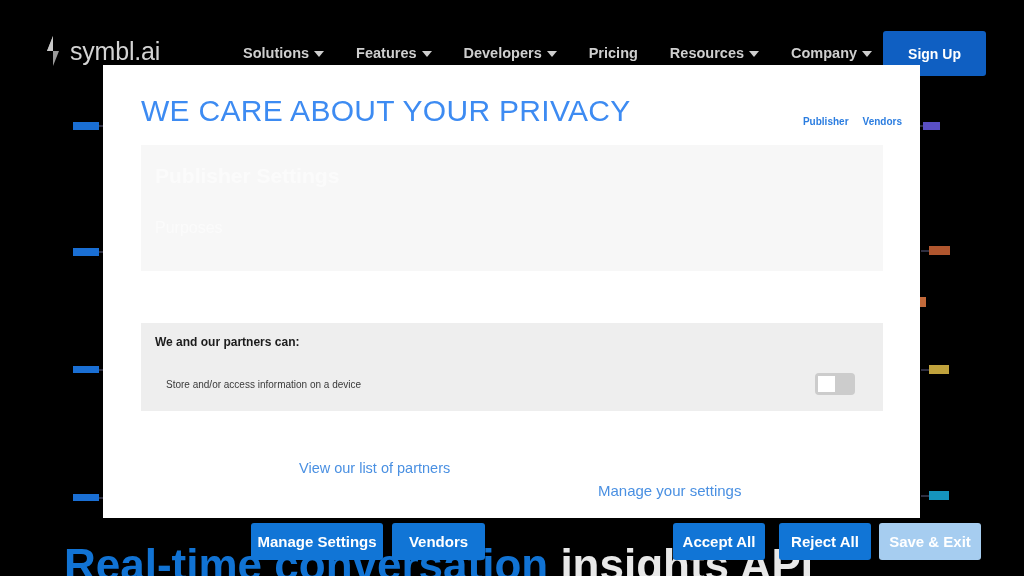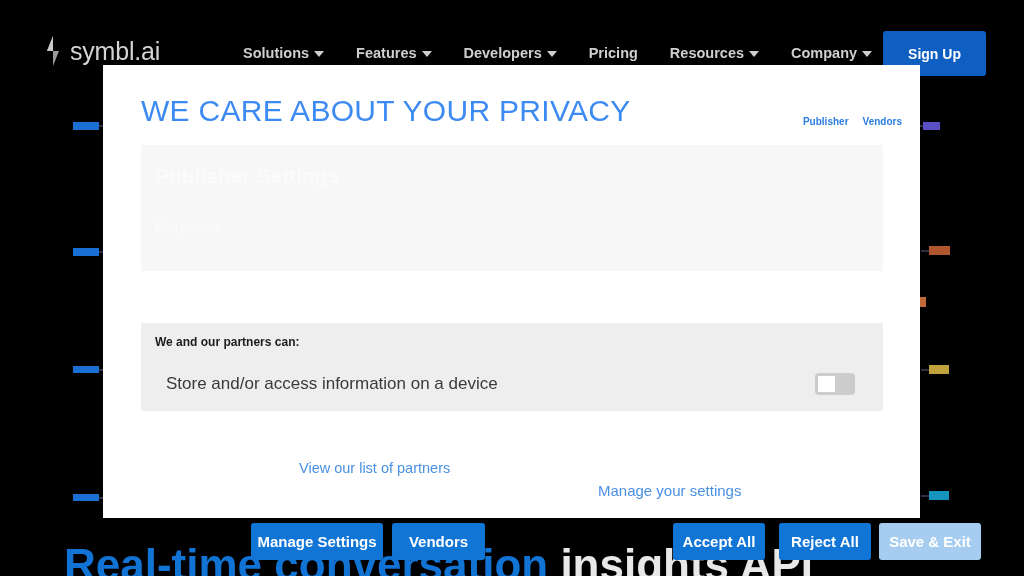--- a/index.html
+++ b/index.html
@@ -176,21 +176,21 @@
     color: #1c1c1c;
     margin-bottom: 24px;
   }
   .purpose-row {
     display: flex;
     align-items: center;
     justify-content: space-between;
     padding: 0 14px 0 11px;
   }
   .purpose-row .label {
-    font-size: 17px;
+    font-size: 10px;
     color: #3a3a3a;
   }
   .toggle {
     width: 40px; height: 22px;
     background: #cccccc;
     border-radius: 4px;
     position: relative;
     flex: none;
     cursor: pointer;
   }

